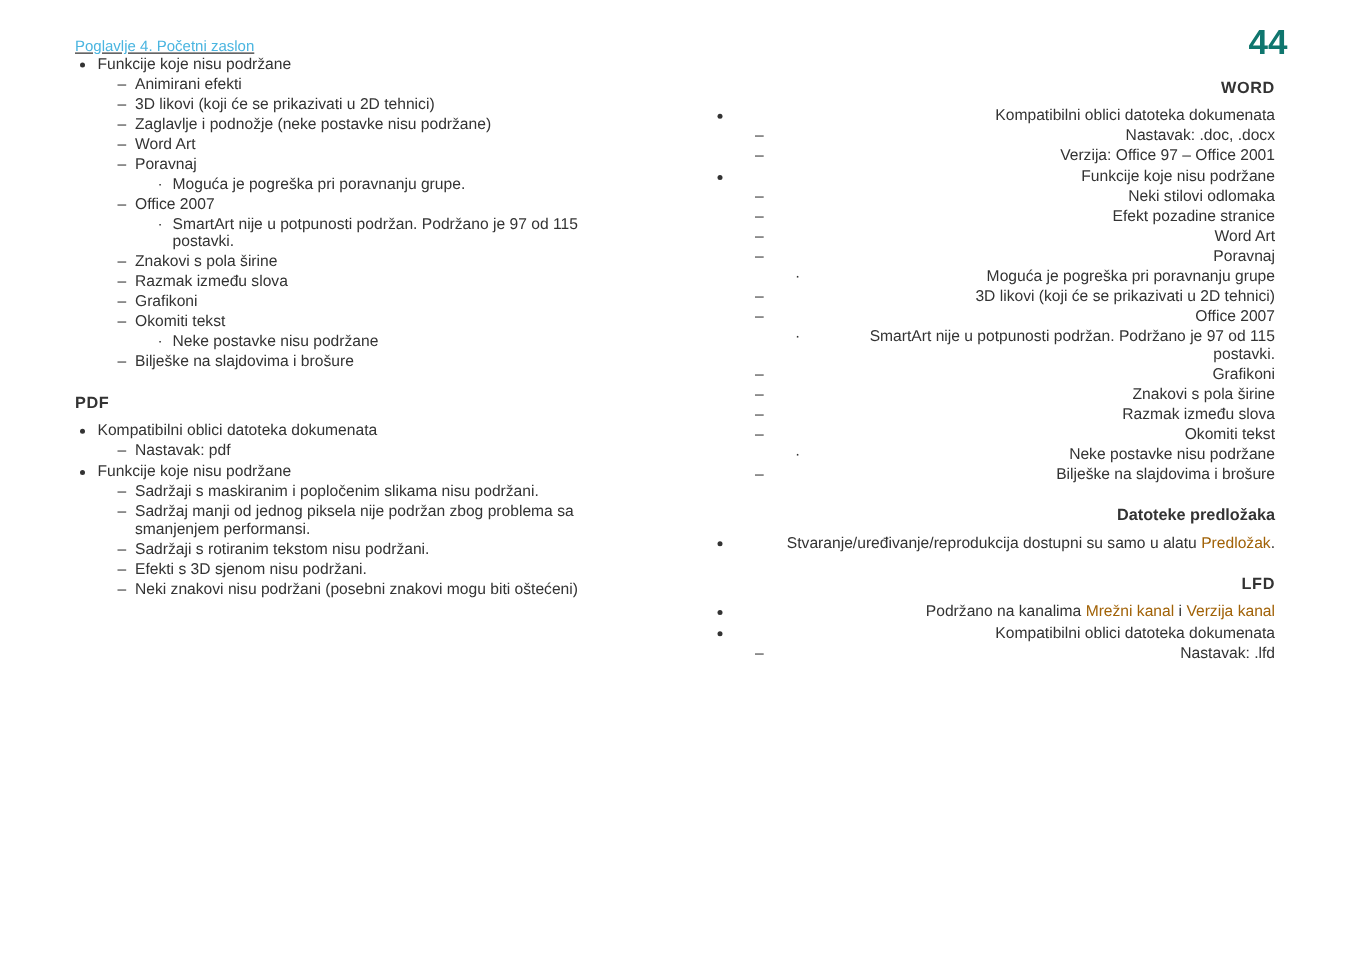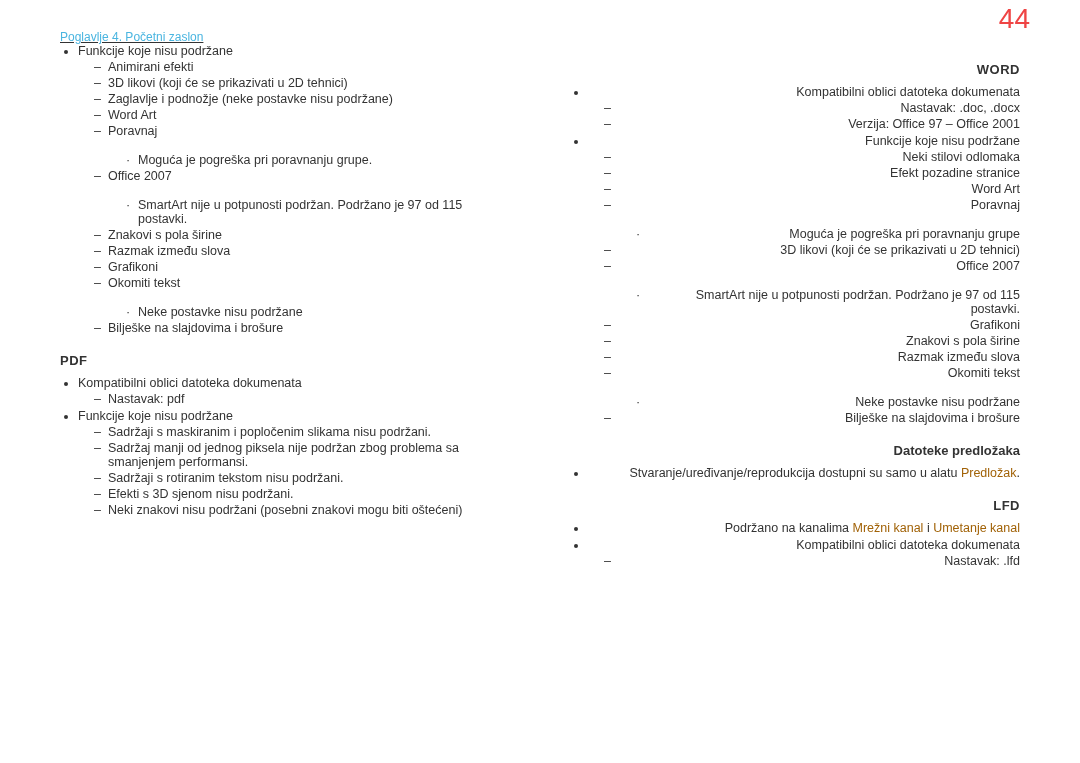--- a/index.html
+++ b/index.html
@@ -21,24 +21,24 @@
       align-items: center;
       border-bottom: none;
       text-decoration: underline;
     }
     .breadcrumb {
       color: #4ab5e0;
       font-size: 12px;
     }
     .page-number {
       font-size: 28px;
-      font-weight: normal;
-      color: #ef4444;
+      font-weight: bold;
+      color: #0f766e;
       position: absolute;
-      top: 3px;
+      top: 18px;
       right: 50px;
     }
     .content-columns {
       display: flex;
       gap: 60px;
     }
     .col-left {
       flex: 1;
       min-width: 0;
     }
@@ -68,21 +68,21 @@
       padding-left: 14px;
     }
     ul.dash-list > li::before {
       content: "–";
       position: absolute;
       left: 0;
     }
     ul.dot-list {
       list-style: none;
       padding-left: 16px;
-      margin-top: 15px;
+      margin-top: 2px;
     }
     ul.dot-list > li {
       margin-bottom: 2px;
       font-size: 12.5px;
       position: relative;
       padding-left: 14px;
     }
     ul.dot-list > li::before {
       content: "·";
       position: absolute;
@@ -219,21 +219,21 @@
       <div class="section-block">
         <div class="section-heading">Datoteke predložaka</div>
         <ul class="main-list">
           <li>Stvaranje/uređivanje/reprodukcija dostupni su samo u alatu <a class="link-blue" href="#">Predložak</a>.</li>
         </ul>
       </div>
 
       <div class="section-block">
         <div class="section-heading bold-caps">LFD</div>
         <ul class="main-list">
-          <li>Podržano na kanalima <a class="link-blue" href="#">Mrežni kanal</a> i <a class="link-blue" href="#">Umetanje kanal</a></li>
+          <li>Podržano na kanalima <a class="link-blue" href="#">Mrežni kanal</a> i <a class="link-blue" href="#">Verzija kanal</a></li>
           <li>Kompatibilni oblici datoteka dokumenata
             <ul class="dash-list">
               <li>Nastavak: .lfd</li>
             </ul>
           </li>
         </ul>
       </div>
 
     </div>
   </div>

